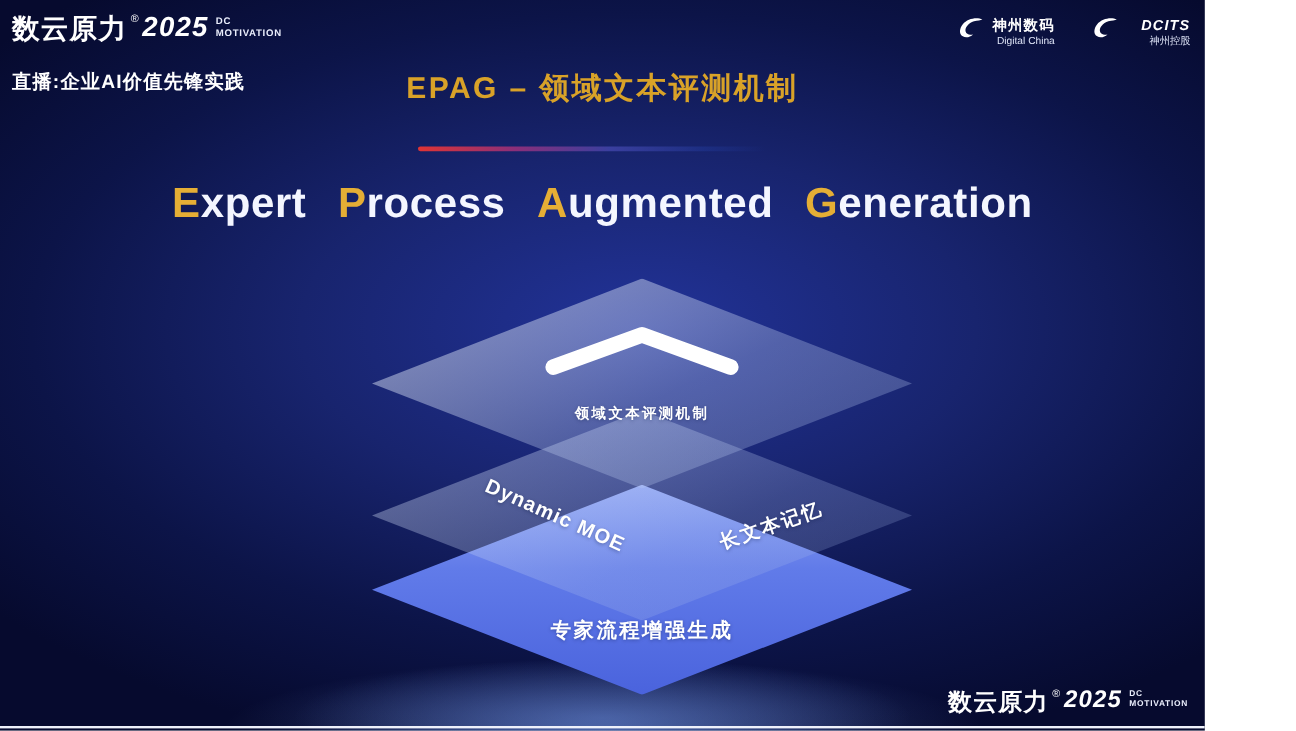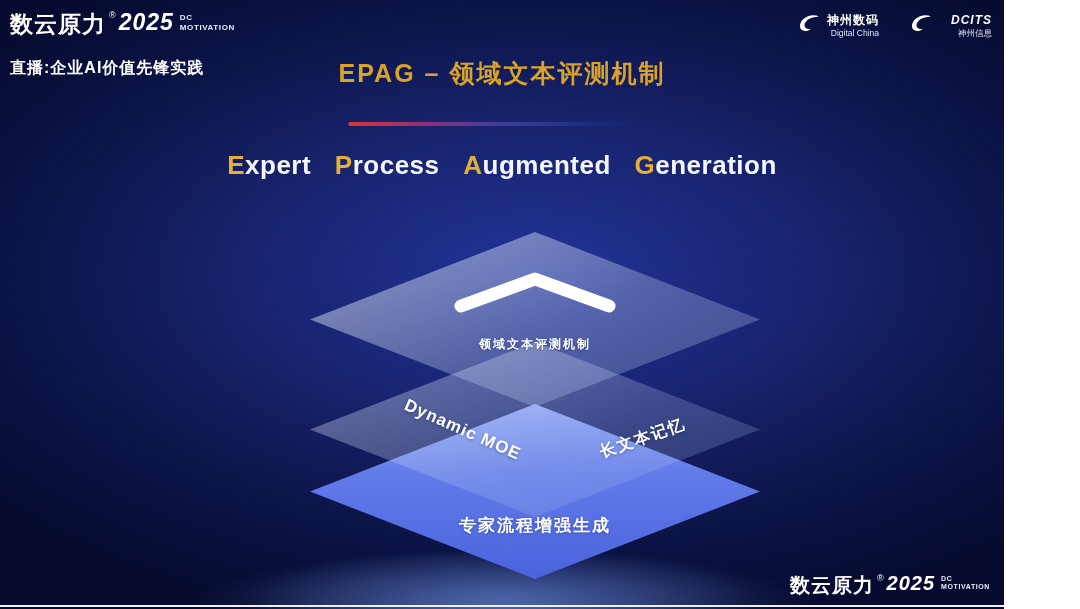--- a/index.html
+++ b/index.html
@@ -33,21 +33,21 @@
   .logo-name { font-size:12px; font-weight:700; letter-spacing:1px; }
   .logo-sub { font-size:8.5px; color:#dde3f6;text-align:right; }
 
   
   .gradient-divider { position:absolute; top:122px; left:50%; transform:translateX(-53%);
     width:290px; height:4px; border-radius:2px;
     background:linear-gradient(90deg,#e03434 0%, #8a2f7a 28%, #3a3f9f 55%,
                rgba(40,70,180,0.3) 82%, rgba(40,70,180,0) 100%); }
 
   .main-title { position:absolute; top:150px; left:0; width:100%; text-align:center;
-    font-size:26px; font-weight:600; color:#f4f6ff; letter-spacing:0.5px; }
+    font-size:35px; font-weight:600; color:#f4f6ff; letter-spacing:0.5px; }
   .title-word { margin:0 8px; }
   .accent { color:#e5ae35; font-weight:700; }
 
   
   .stack { position:absolute; left:305px; top:232px; width:460px; height:352px; }
   .layer { position:absolute; left:5px; width:450px; height:175px;
            clip-path:polygon(50% 0, 100% 50%, 50% 100%, 0 50%); }
   .layer-top { top:0; z-index:3;
     background:linear-gradient(155deg, rgba(242,247,255,0.55) 0%, rgba(195,210,243,0.32) 55%, rgba(165,185,232,0.26) 100%); }
   .layer-mid { top:110px; z-index:2;
@@ -108,21 +108,21 @@
       </span>
     </div>
     <div class="logo">
       <span>
         <svg width="28" height="28" viewBox="0 0 36 36">
             <path d="M33 8c-6-3-16-1-21 5-4 5-4 11 0 13 3 2 8 1 11-2-4 1-7 0-8-3-1-4 3-9 9-11 4-1 7-1 9-2z" fill="#fff"></path>
           </svg>
       </span>
       <span class="logo-text">
         <span class="logo-name" style="font-style:italic;margin-left:12px;">DCITS</span>
-        <span class="logo-sub">神州信息</span>
+        <span class="logo-sub">神州控股</span>
       </span>
     </div>
   </div>
 
   <div class="gradient-divider"></div>
 
   <h2 class="main-title">
     <span class="title-word"><span class="accent">E</span><span>xpert</span></span>
     <span class="title-word"><span class="accent">P</span><span>rocess</span></span>
     <span class="title-word"><span class="accent">A</span><span>ugmented</span></span>

